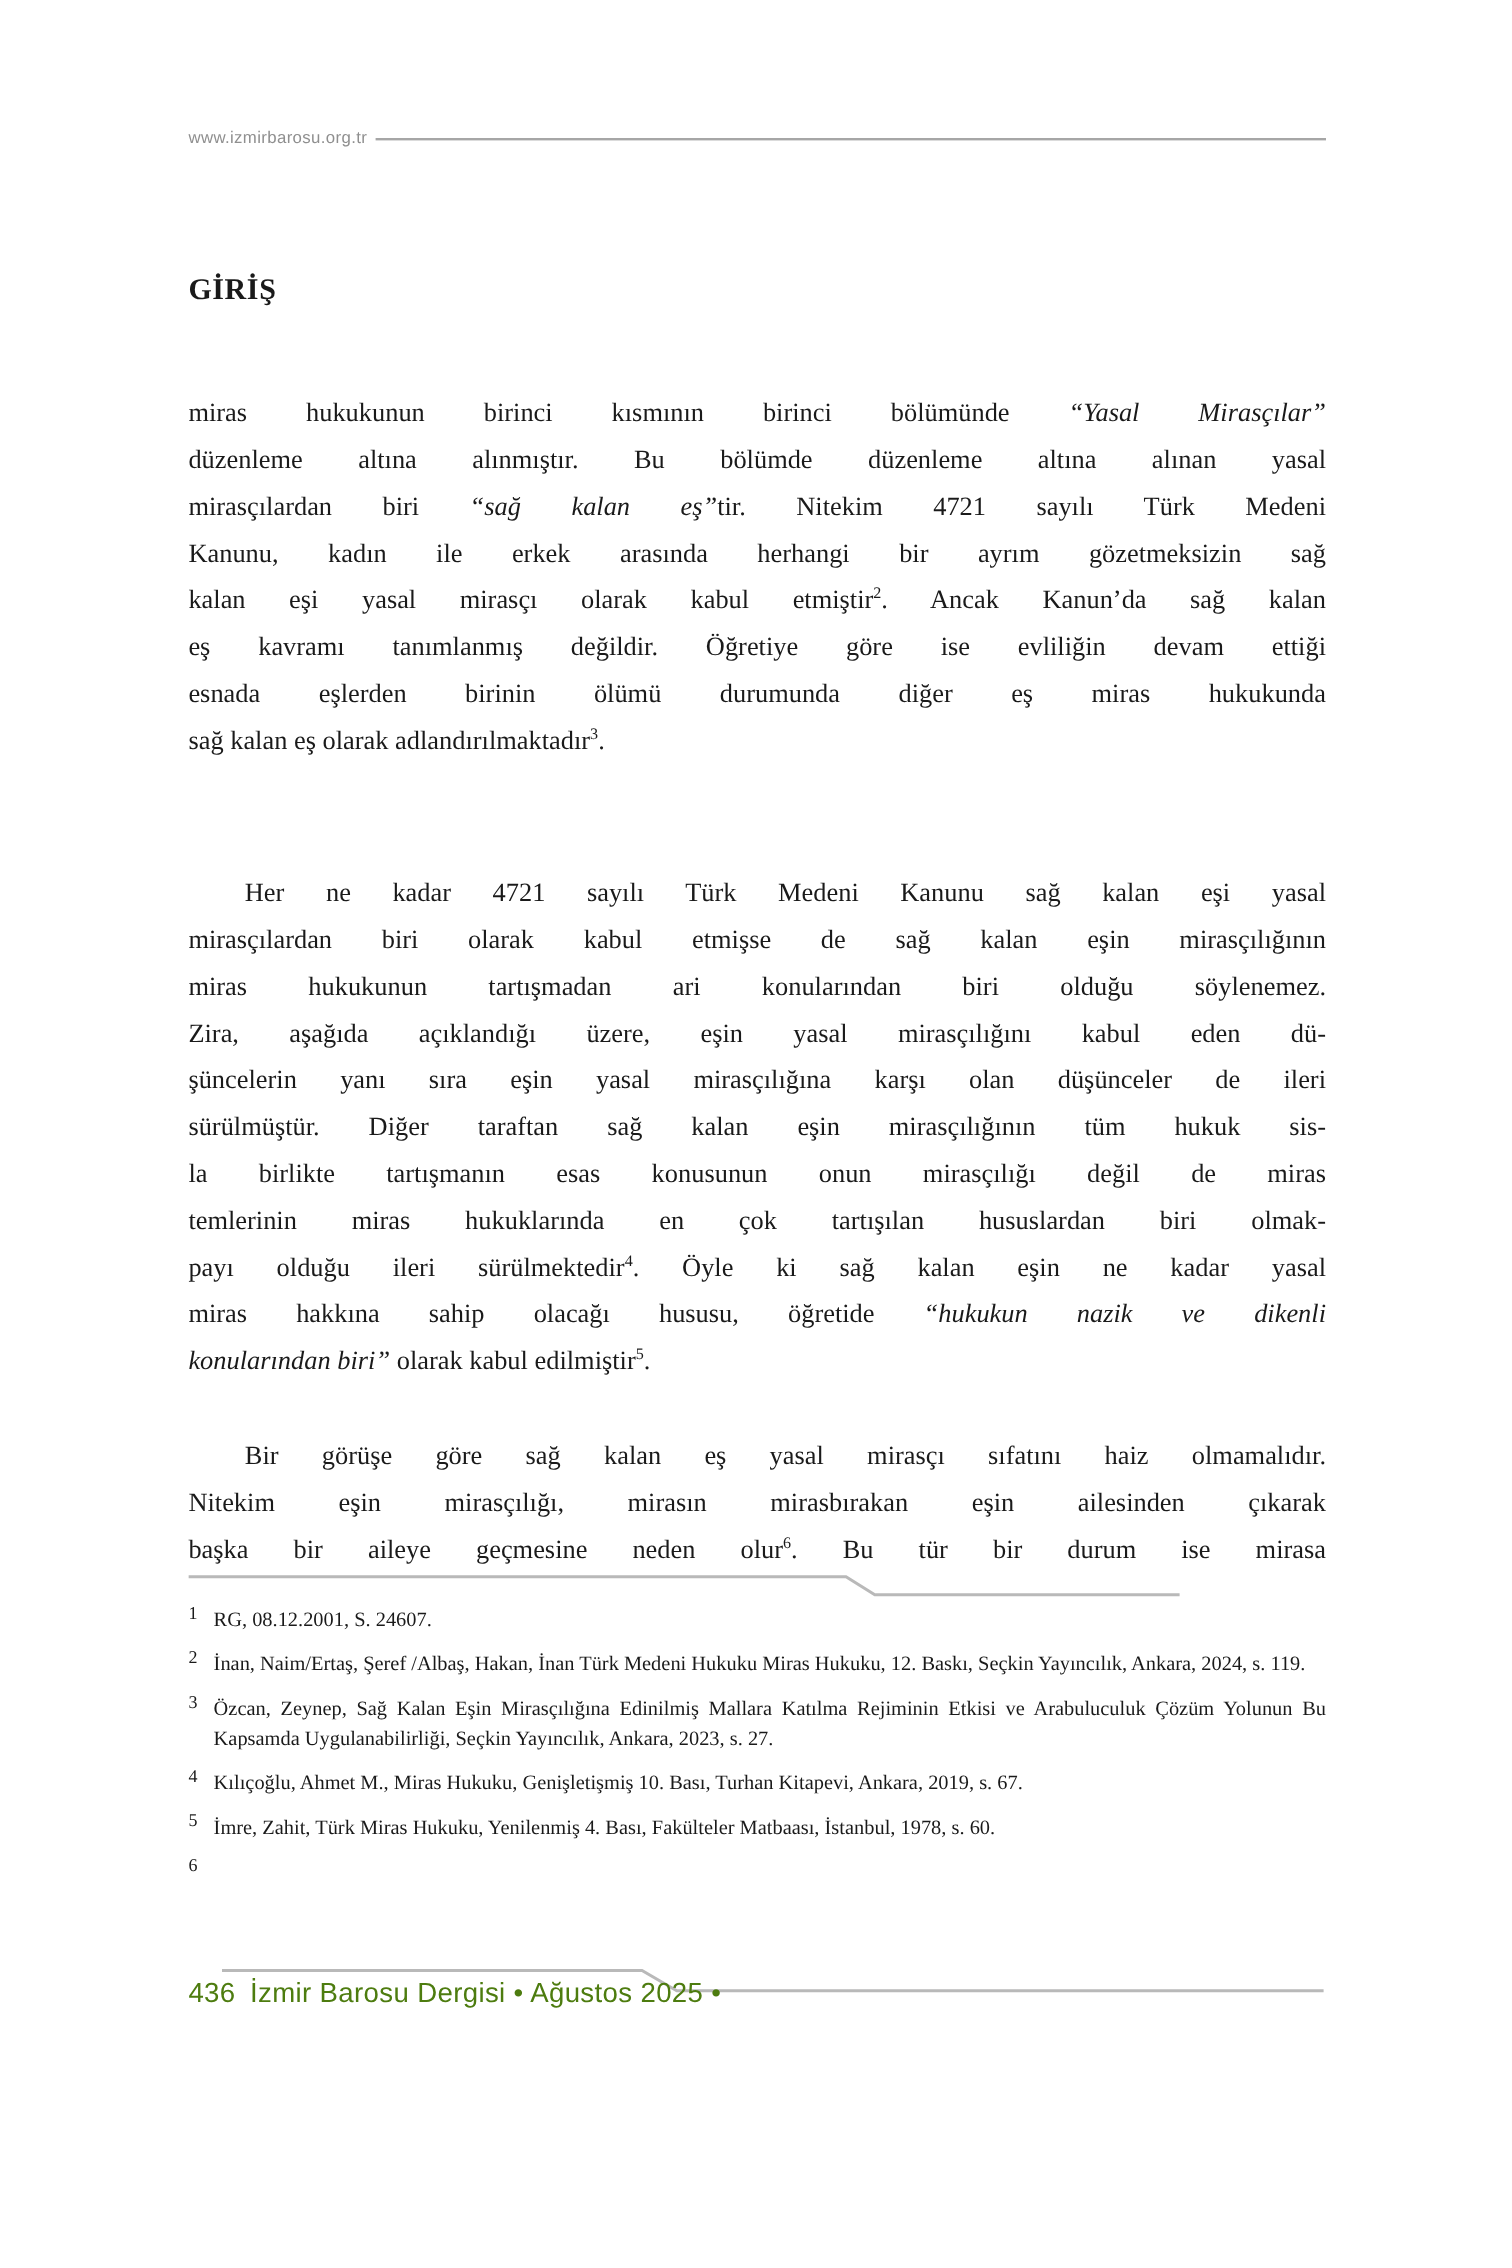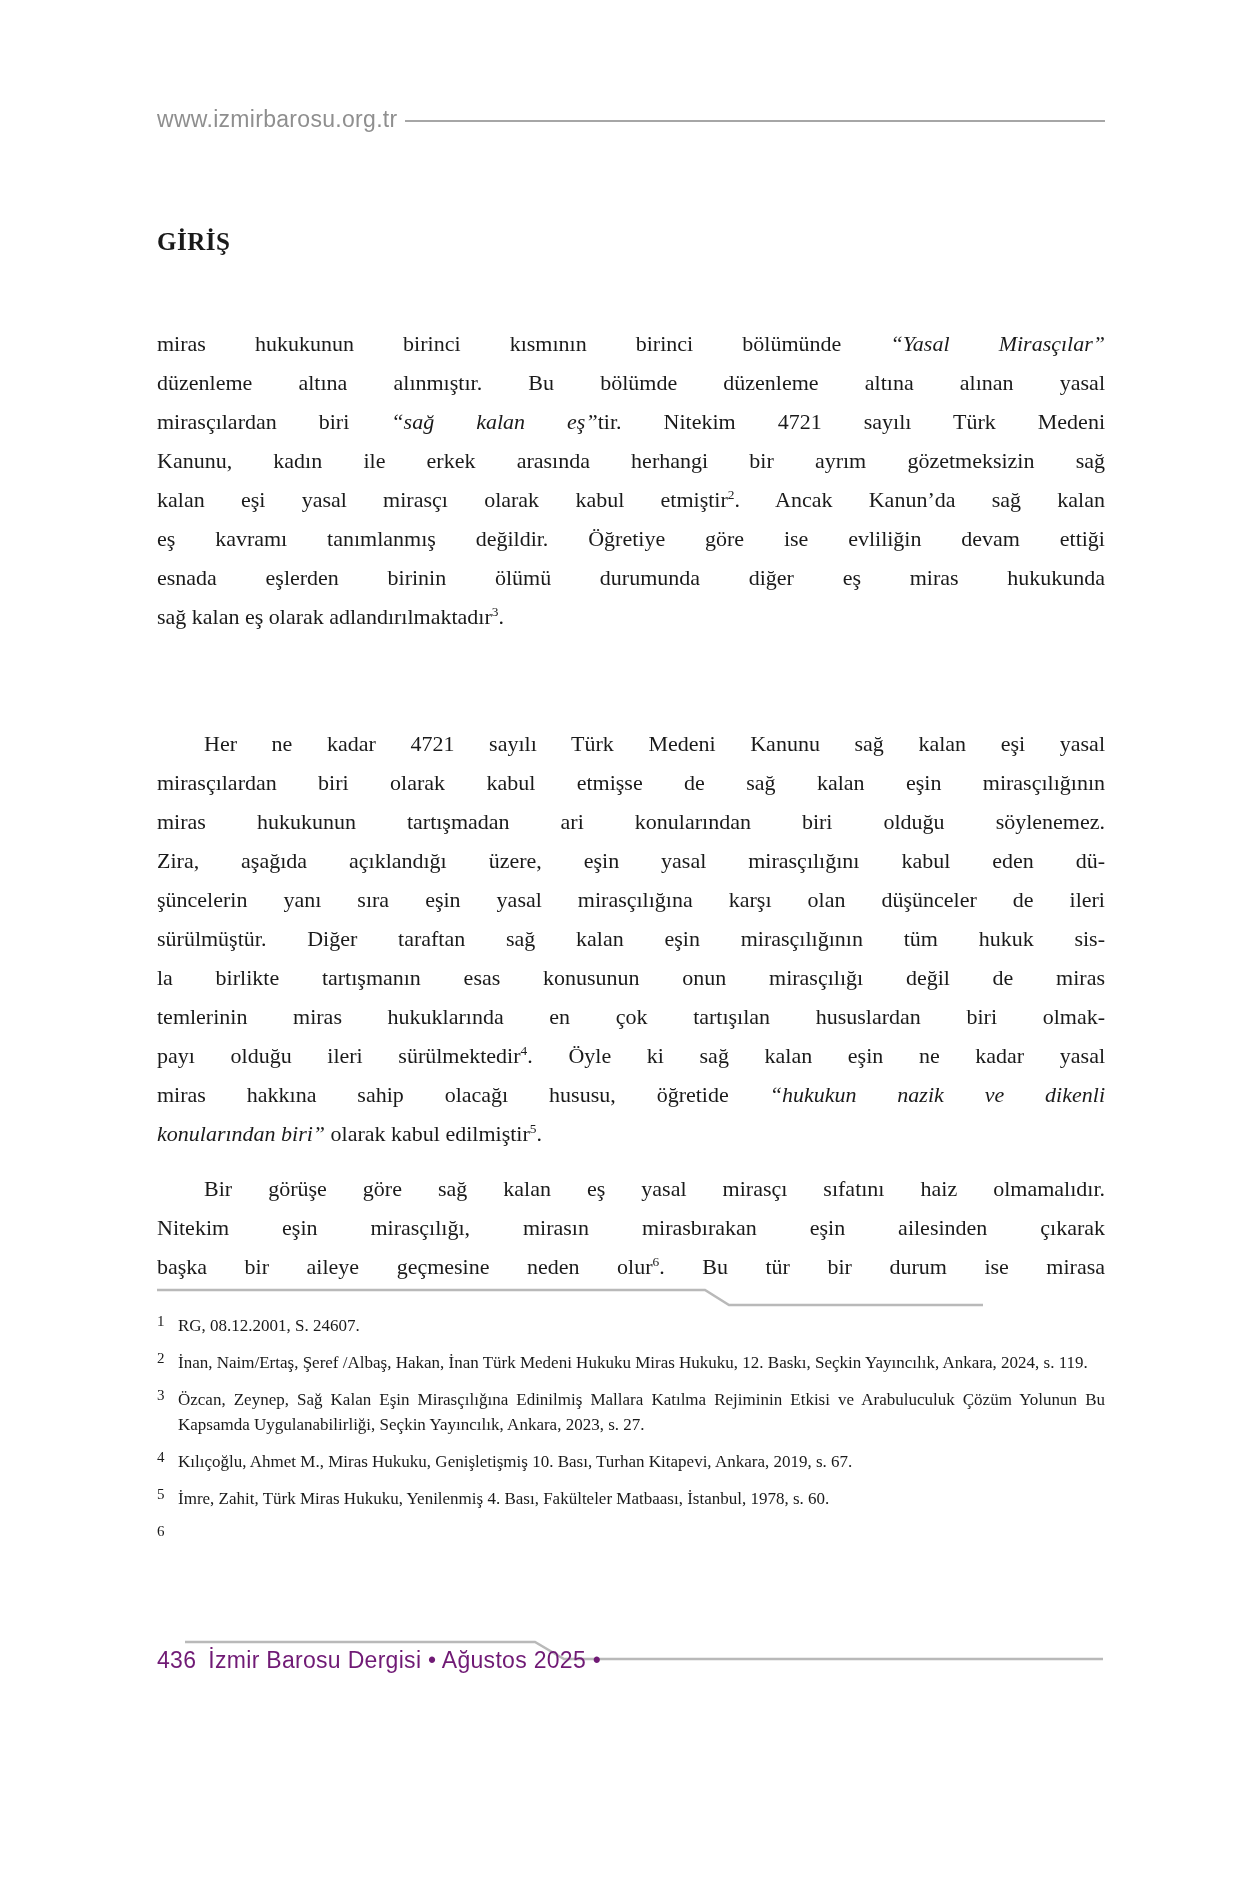--- a/index.html
+++ b/index.html
@@ -5,30 +5,30 @@
   html,body { margin:0; padding:0; background:#ffffff; }
   .page {
     position:relative; width:1260px; height:1890px; background:#ffffff;
     font-family:"Liberation Serif", serif; color:#1a1a1a; overflow:hidden;
   }
   
   .header {
     position:absolute; top:106px; left:157px; right:155px;
     display:flex; align-items:center;
     font-family:"Liberation Sans", sans-serif;
-    color:#8f8f8f; font-size:23px; letter-spacing:0.3px;
+    color:#8f8f8f; font-size:14px; letter-spacing:0.3px;
   }
   .header-rule { flex:1; height:2px; background:#a6a6a6; margin-left:7px; margin-top:3px; }
 
   
   .content { position:absolute; left:157px; top:228px; width:948px; }
   .title { font-size:25px; font-weight:700; margin:0; letter-spacing:0.5px; }
   #paragraphs { margin-top:68px; }
   .para + .para { margin-top:88px; }
-  .para:nth-child(3) { margin-top:16px; }
+  .para:nth-child(3) { margin-top:40px; }
   .line {
     font-size:22px; line-height:39px;
     text-align:justify; text-align-last:justify;
   }
   .line.last { text-align-last:left; }
   .line.first { text-indent:47px; }
   sup.ref { font-size:61%; vertical-align:super; line-height:0; }
   .it { font-style:italic; }
 
   
@@ -37,21 +37,21 @@
   .footnote {
     position:relative; padding-left:21px;
     font-size:17px; line-height:25px; text-align:justify;
     margin-bottom:12px;
   }
   .fn-num { position:absolute; left:0; top:-4px; font-size:15px; }
 
   
   .footer {
     position:absolute; left:157px; top:1638px; width:948px; height:46px;
-    font-family:"Liberation Sans", sans-serif; color:#701a75; font-size:23px;
+    font-family:"Liberation Sans", sans-serif; color:#4d7c0f; font-size:23px;
   }
   .footer-rule { position:absolute; top:0; left:0; }
   .footer-text { position:relative; padding-top:9px; display:flex; gap:12px; letter-spacing:0.3px; }
 </style>
 </head>
 <body>
 
 <div class="page">
 
   <div class="header">

